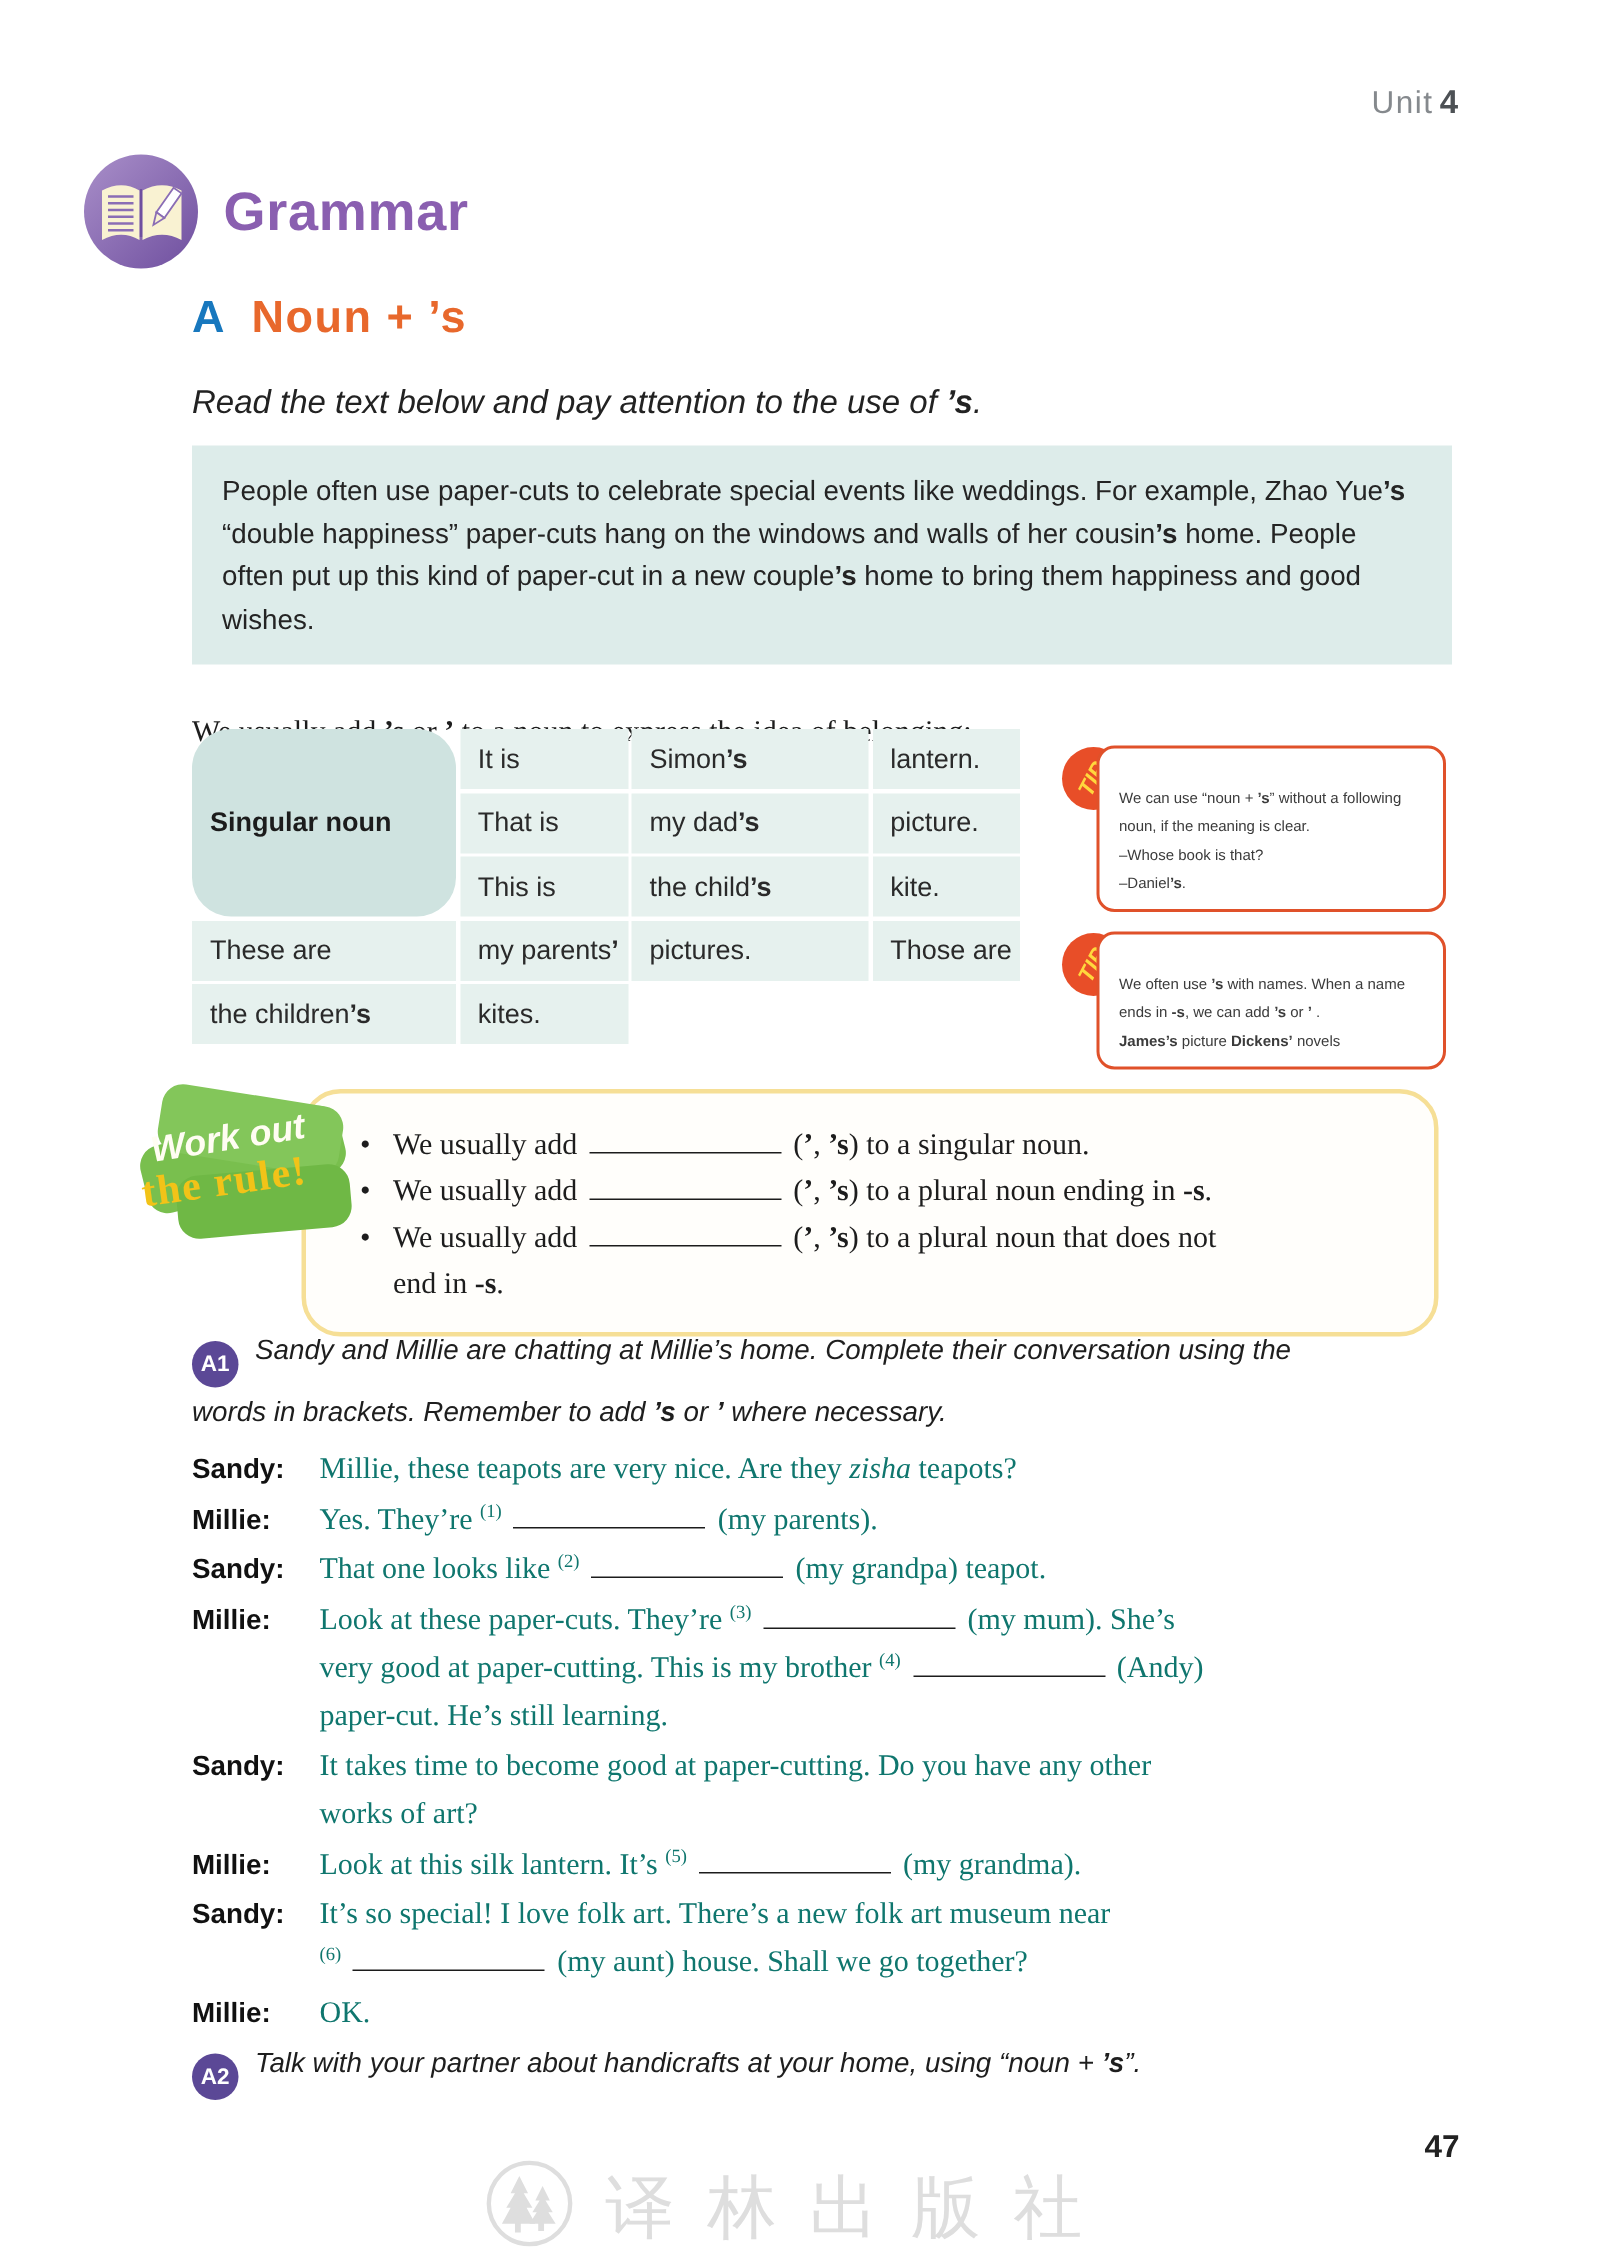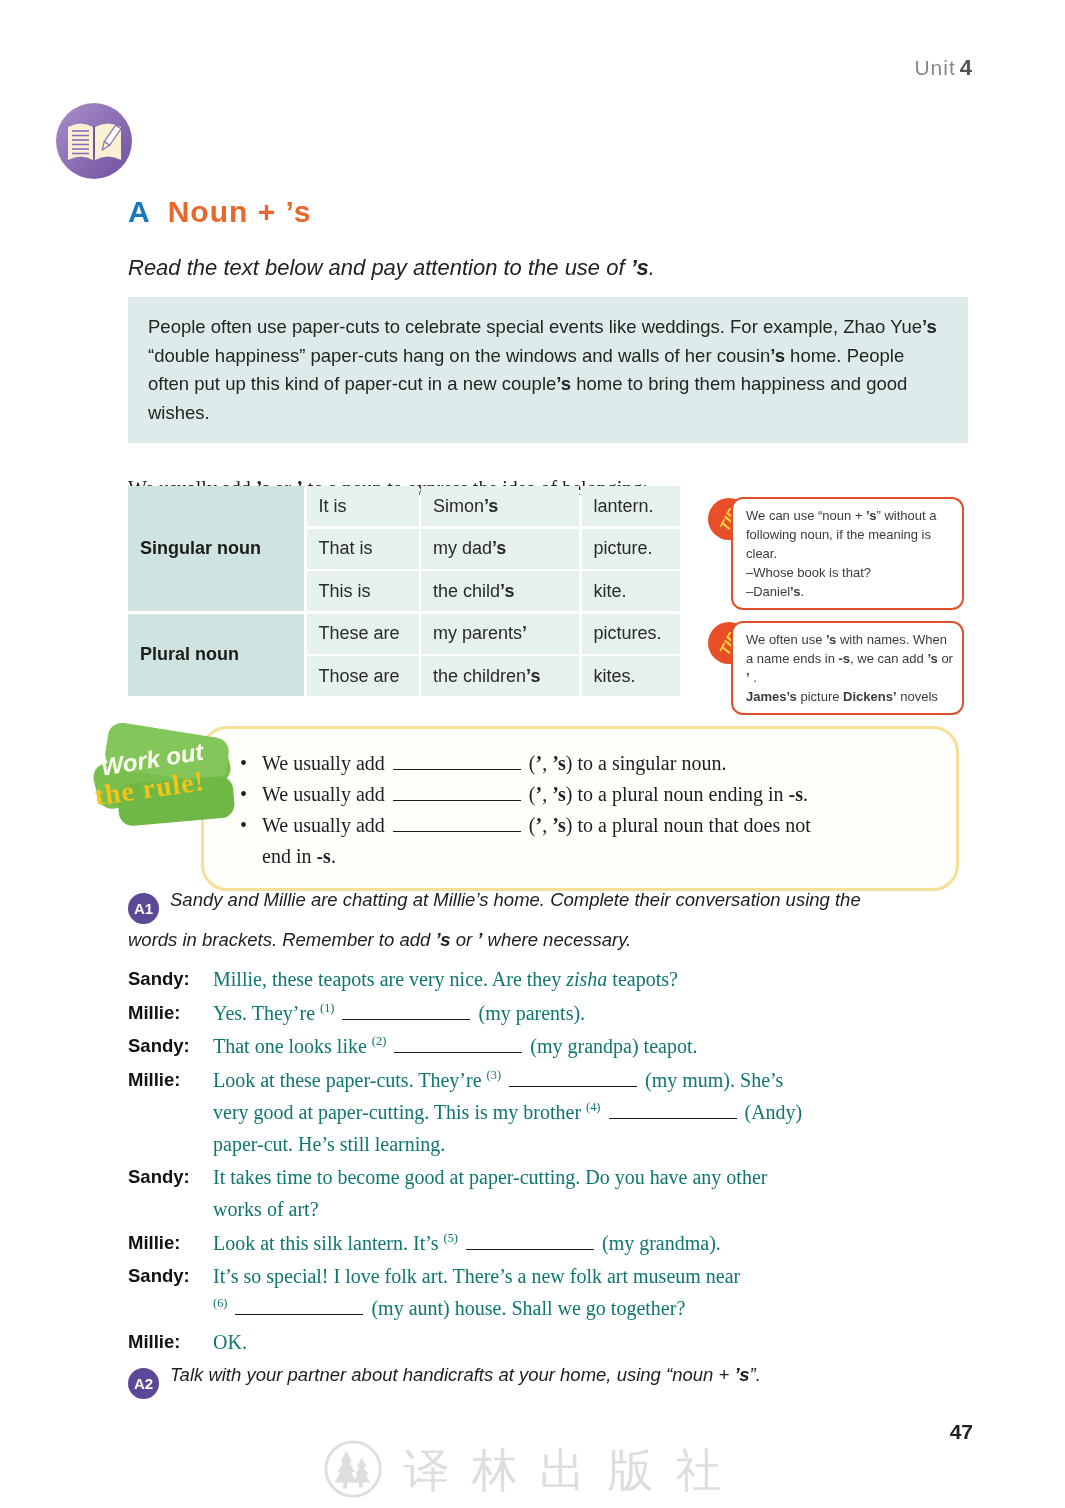--- a/index.html
+++ b/index.html
@@ -34,34 +34,34 @@
 
   
   .belong { position:absolute; top:450px; left:128px; font-size:20px;margin-top:27px; }
 
   
   .g-table { position:absolute; top:486px; left:128px; display:grid;
              grid-template-columns:176px 112px 158px 98px; grid-auto-rows:40px; gap:2.5px;
              font-family:"Liberation Sans",sans-serif; font-size:18px; }
   .g-table .cell { background:#e6f1ee; display:flex; align-items:center; padding-left:12px; color:#2a2a2a; }
   .g-table .label { background:#cfe3e0; font-weight:bold; color:#1c1c1c; }
-  .lab-sing { grid-column:1; grid-row:1/4; }
+  .lab-sing { grid-column:1; grid-row:1/4;border-radius:26px; }
   .lab-plur { grid-column:1; grid-row:4/6; }
 
   
   .tip { position:absolute; width:233px; }
   .tip1 { top:497px; left:731px; }
   .tip2 { top:621px; left:731px; }
   .tip-badge { position:absolute; left:-23px; top:1px; width:42px; height:42px; border-radius:50%;
                background:#e84e28; display:flex; align-items:center; justify-content:center; z-index:0; }
   .tip-badge span { color:#ffd83d; font-family:"Liberation Sans",sans-serif; font-style:italic;
                     font-weight:bold; font-size:15px; transform:rotate(-62deg); display:block; }
   .tip-body { position:relative; z-index:1; background:#fff; border:2.5px solid #e0512a;
-              border-radius:12px; padding:7px 8px 7px 13px; font-family:"Liberation Sans",sans-serif;
-              font-size:13px; line-height:19px; color:#3b3b3b; }
+              border-radius:12px; padding:24px 8px 7px 13px; font-family:"Liberation Sans",sans-serif;
+              font-size:10px; line-height:19px; color:#3b3b3b; }
 
   
   .rule-box { position:absolute; top:726px; left:201px; width:758px; background:#fffefb;
               border:3.5px solid #f6df96; border-radius:26px; padding:19px 20px 16px 36px; }
   .rule-box ul { list-style:none; font-size:20px; line-height:31px; }
   .rule-box li { position:relative; padding-left:22px; }
   .rule-box li::before { content:"•"; position:absolute; left:0; top:0; font-size:20px; }
   .rule-badge { position:absolute; top:724px; left:92px; width:150px; height:118px; z-index:2; }
   .brush { position:absolute; background:#79bf4e; border-radius:14px; }
   .b1 { left:2px;  top:26px; width:136px; height:46px; transform:rotate(-14deg); }
@@ -133,20 +133,21 @@
             <line x1="17" y1="42.5" x2="34" y2="42.5"></line>
           <line x1="17" y1="47" x2="34" y2="47"></line>
             <line x1="17" y1="51.5" x2="34" y2="51.5"></line>
         </g>
         <g transform="rotate(35 54 38)">
           <rect x="51" y="22" width="6.5" height="20" fill="#ffffff" stroke="#8a6db5" stroke-width="1.2"></rect>
           <polygon points="51,42 57.5,42 54.2,50" fill="#f9f2d2" stroke="#8a6db5" stroke-width="1.2"></polygon>
         </g>
       </svg>
     </span>
+    <span class="gram-title">Grammar</span>
   </div>
 
   <div class="part-head">
     <span class="part-letter">A</span><span class="part-title">Noun + ’s</span>
   </div>
 
   <p class="intro"><span>Read the text below and pay attention to the use of </span><span class="seg-b">’s</span><span>.</span></p>
 
   <div class="read-box"><span>People often use paper-cuts to celebrate special events like weddings. For example, Zhao Yue</span><span class="seg-b">’s</span><span> “double happiness” paper-cuts hang on the windows and walls of her cousin</span><span class="seg-b">’s</span><span> home. People often put up this kind of paper-cut in a new couple</span><span class="seg-b">’s</span><span> home to bring them happiness and good wishes.</span></div>
 
@@ -165,21 +166,20 @@
         <span>my dad</span>
         <span class="seg-b">’s</span>
       </div>
     <div class="cell">picture.</div>
     <div class="cell">This is</div>
     <div class="cell">
         <span>the child</span>
         <span class="seg-b">’s</span>
       </div>
     <div class="cell">kite.</div>
-    <div class="cell label lab-plur">Plural noun</div>
     <div class="cell">These are</div>
     <div class="cell">
         <span>my parents</span>
         <span class="seg-b">’</span>
       </div>
     <div class="cell">pictures.</div>
     <div class="cell">Those are</div>
     <div class="cell">
         <span>the children</span>
         <span class="seg-b">’s</span>

